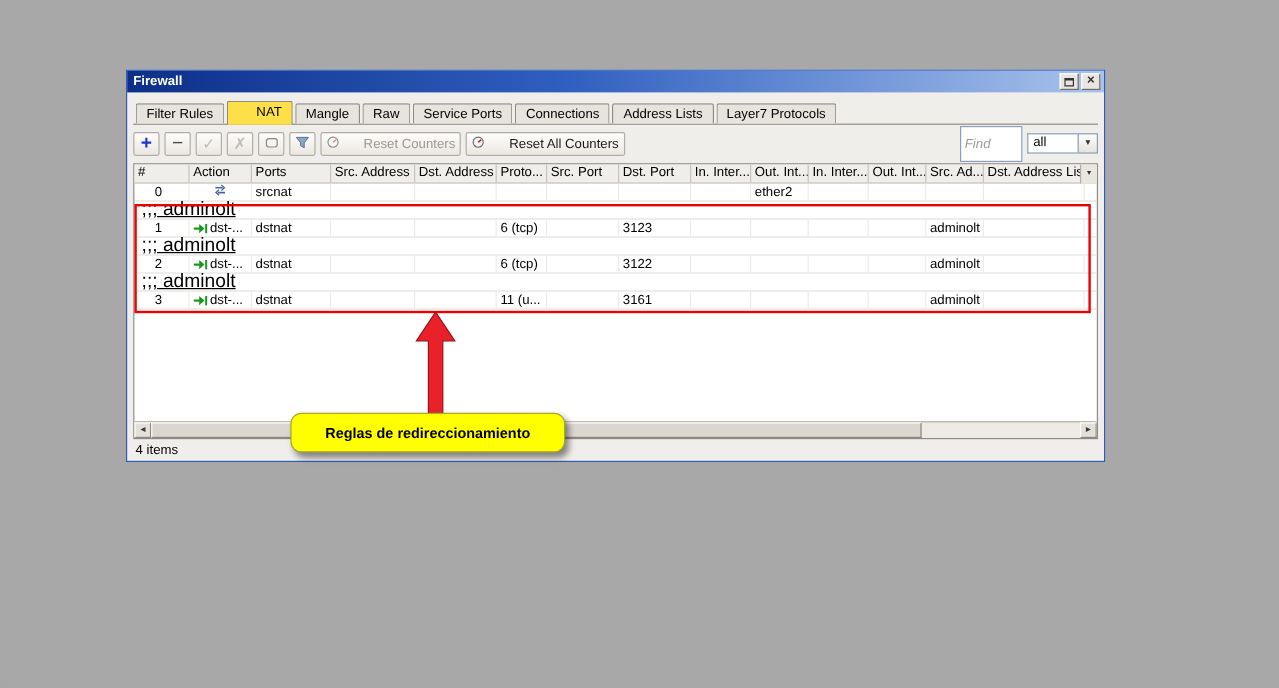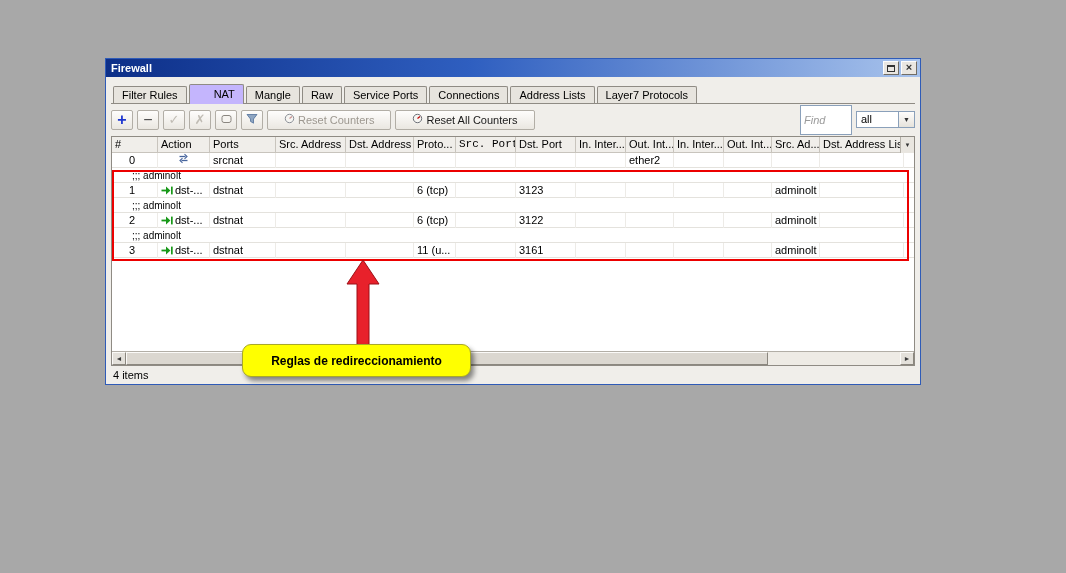--- a/index.html
+++ b/index.html
@@ -1,50 +1,50 @@
 <!DOCTYPE html>
 <html><head>
 <meta charset="utf-8">
 <style>
   * { box-sizing: border-box; }
   html, body { margin: 0; padding: 0; background: #a8a8a8; }
   body { font-family: "Liberation Sans", "DejaVu Sans", sans-serif; }
 
-  .desktop { position: relative; width: 1066px; height: 573px; background: #a8a8a8; overflow: hidden; }
+  .desktop { position: relative; width: 1066px; height: 573px; background: #a8a8a8; overflow: hidden; border-radius: 17px; }
 
   .window { position: absolute; left: 105px; top: 58px; width: 816px; height: 327px;
             background: #f0eeea; border: 1px solid #2f5bb7; display: flex; flex-direction: column; }
 
   .titlebar { height: 18px; flex: none; color: #fff; display: flex; align-items: center;
               padding: 0 3px 0 5px; font-size: 11px;
               background: linear-gradient(90deg, #0d2f88 0%, #2f5fc0 45%, #a8c3ec 100%); }
   .title { font-weight: bold; }
   .tb-buttons { margin-left: auto; display: flex; gap: 2px; }
   .tb-btn { width: 16px; height: 14px; padding: 0; background: #e9e6e1; border: 1px solid;
             border-color: #fdfdfc #716d66 #716d66 #fdfdfc; display: flex; align-items: center;
             justify-content: center; font-size: 10px; line-height: 1; color: #333; cursor: default; }
   .glyph-max { width: 8px; height: 7px; border: 1px solid #333; border-top-width: 2px; display: block; }
   .glyph-close { font-weight: bold; font-size: 11px; margin-top: -1px; }
 
   .tabs { flex: none; display: flex; align-items: flex-end; margin: 7px 5px 0; height: 20px;
           border-bottom: 1px solid #8f8b84; padding-left: 2px; }
   .tab { height: 17px; line-height: 16px; padding: 0 8px; font-size: 11px; background: #e7e4de;
          border: 1px solid #8f8b84; border-bottom: none; border-radius: 2px 2px 0 0; margin-right: 2px; }
-  .tab.active { height: 20px; line-height: 19px; background: #c4b5fd; margin-bottom: -1px; z-index: 1; position: relative; padding-left: 24px; }
+  .tab.active { height: 20px; line-height: 19px; background: #fde047; margin-bottom: -1px; z-index: 1; position: relative; padding-left: 24px; }
 
   .toolbar { flex: none; display: flex; align-items: center; gap: 4px; margin: 5px 5px 6px; height: 21px; }
   .tbtn { width: 22px; height: 20px; padding: 0; background: linear-gradient(#fefdfc, #eae7e1);
           border: 1px solid #b2aea6; border-radius: 2px; display: flex; align-items: center;
           justify-content: center; font-size: 13px; line-height: 1; color: #444; }
   .tbtn.add { color: #1d35cf; font-weight: bold; font-size: 16px; }
   .tbtn.remove { font-size: 16px; color: #4a4a4a; }
   .tbtn.disabled { color: #c0bcb4; }
-  .push-btn { height: 20px; padding: 0 16px; background: linear-gradient(#fefdfc, #eae7e1);
+  .push-btn { height: 20px; padding: 0 4px; background: linear-gradient(#fefdfc, #eae7e1);
               border: 1px solid #b2aea6; border-radius: 2px; display: flex; align-items: center;
-              gap: 3px; font-size: 11px; color: #1a1a1a; }
+              gap: 20px; font-size: 11px; color: #1a1a1a; }
   .push-btn.disabled { color: #9d9890; }
   .spacer { flex: 1; }
   .find-input { width: 52px; height: 30px; border: 1px solid #8aa0ba; font-size: 11px; padding: 0 3px; font-family: inherit; }
   .find-input::placeholder { font-style: italic; color: #9a9a9a; }
   .combo { display: flex; }
   .combo-text { width: 42px; height: 17px; background: #fff; border: 1px solid #8aa0ba; border-right: none;
                 font-size: 11px; padding: 1px 4px; display: block; }
   .combo-btn { width: 17px; height: 17px; background: linear-gradient(#fefdfc, #e6e3dc); border: 1px solid #8aa0ba;
                font-size: 7px; display: flex; align-items: center; justify-content: center; color: #333; padding: 0; }
 
@@ -53,21 +53,21 @@
   .thead { flex: none; display: flex; height: 16px; background: #f0eeea; border-bottom: 1px solid #c8c4bd; padding-right: 14px; }
   .th { flex: none; font-size: 11px; padding: 1px 2px 0 3px; border-right: 1px solid #c8c4bd;
         white-space: nowrap; overflow: hidden; }
   .colsel { position: absolute; right: 0; top: 0; width: 14px; height: 16px; background: #e9e6e0;
             border: none; border-left: 1px solid #b2aea6; font-size: 6px; color: #333; padding: 0; }
   .tbody { flex: 1; overflow: hidden; }
   .trow { display: flex; height: 15px; border-bottom: 1px solid #e4e2dd; align-items: center; }
   .td { flex: none; height: 15px; display: flex; align-items: center; font-size: 11px;
         padding: 0 2px 0 3px; border-right: 1px solid #edebe7; white-space: nowrap; overflow: hidden; gap: 2px; }
   .col-num { padding-left: 17px; }
-  .comment-text { font-size: 10px; padding-left: 20px; }
+  .comment-text { font-size: 16px; padding-left: 6px; text-decoration: underline; }
   .action-icon { display: inline-flex; width: 12px; flex: none; }
 
   .hscroll { flex: none; height: 14px; display: flex; border-top: 1px solid #b2aea6; background: #eeebe5; }
   .sbtn { width: 14px; height: 13px; flex: none; background: #e3e0da; border: 1px solid;
           border-color: #fbfaf8 #8b877f #8b877f #fbfaf8; font-size: 7px; display: flex;
           align-items: center; justify-content: center; color: #3a3a3a; padding: 0; }
   .sthumb { width: 642px; height: 13px; flex: none; background: #dbd7d0; border: 1px solid;
             border-color: #fbfaf8 #8b877f #8b877f #fbfaf8; }
   .strack { flex: 1; }
 
@@ -151,21 +151,21 @@
     </div>
 
     <div class="content">
       <div class="thead">
           <span class="th" style="width: 46px;">#</span>
           <span class="th" style="width: 52px;">Action</span>
           <span class="th" style="width: 66px;">Ports</span>
           <span class="th" style="width: 70px;">Src. Address</span>
           <span class="th" style="width: 68px;">Dst. Address</span>
           <span class="th" style="width: 42px;">Proto...</span>
-          <span class="th" style="width: 60px; font-family: Liberation Mono, monospace;">Src. Port</span>
+          <span class="th" style="width: 60px;">Src. Port</span>
           <span class="th" style="width: 60px;">Dst. Port</span>
           <span class="th" style="width: 50px;">In. Inter...</span>
           <span class="th" style="width: 48px;">Out. Int...</span>
           <span class="th" style="width: 50px;">In. Inter...</span>
           <span class="th" style="width: 48px;">Out. Int...</span>
           <span class="th" style="width: 48px;">Src. Ad...</span>
           <span class="th" style="width: 84px;">Dst. Address Lis</span>
         </div>
       <button class="colsel"><span>▼</span></button>
       <div class="tbody">

